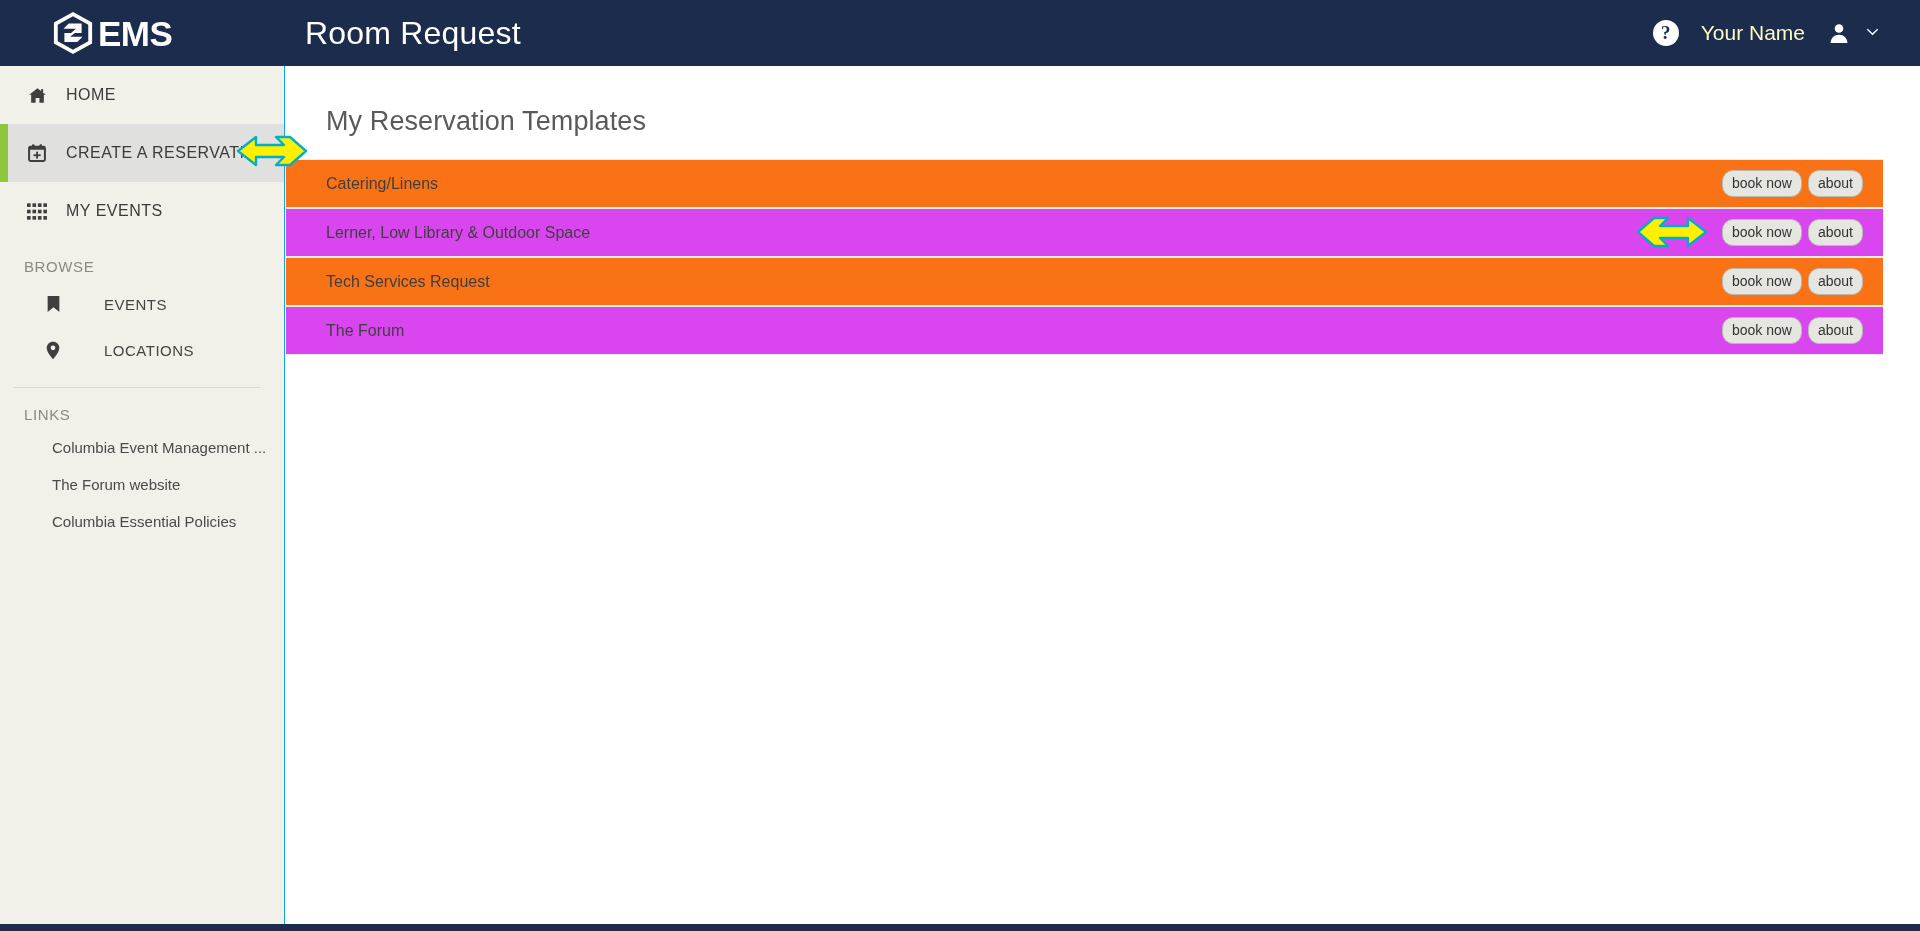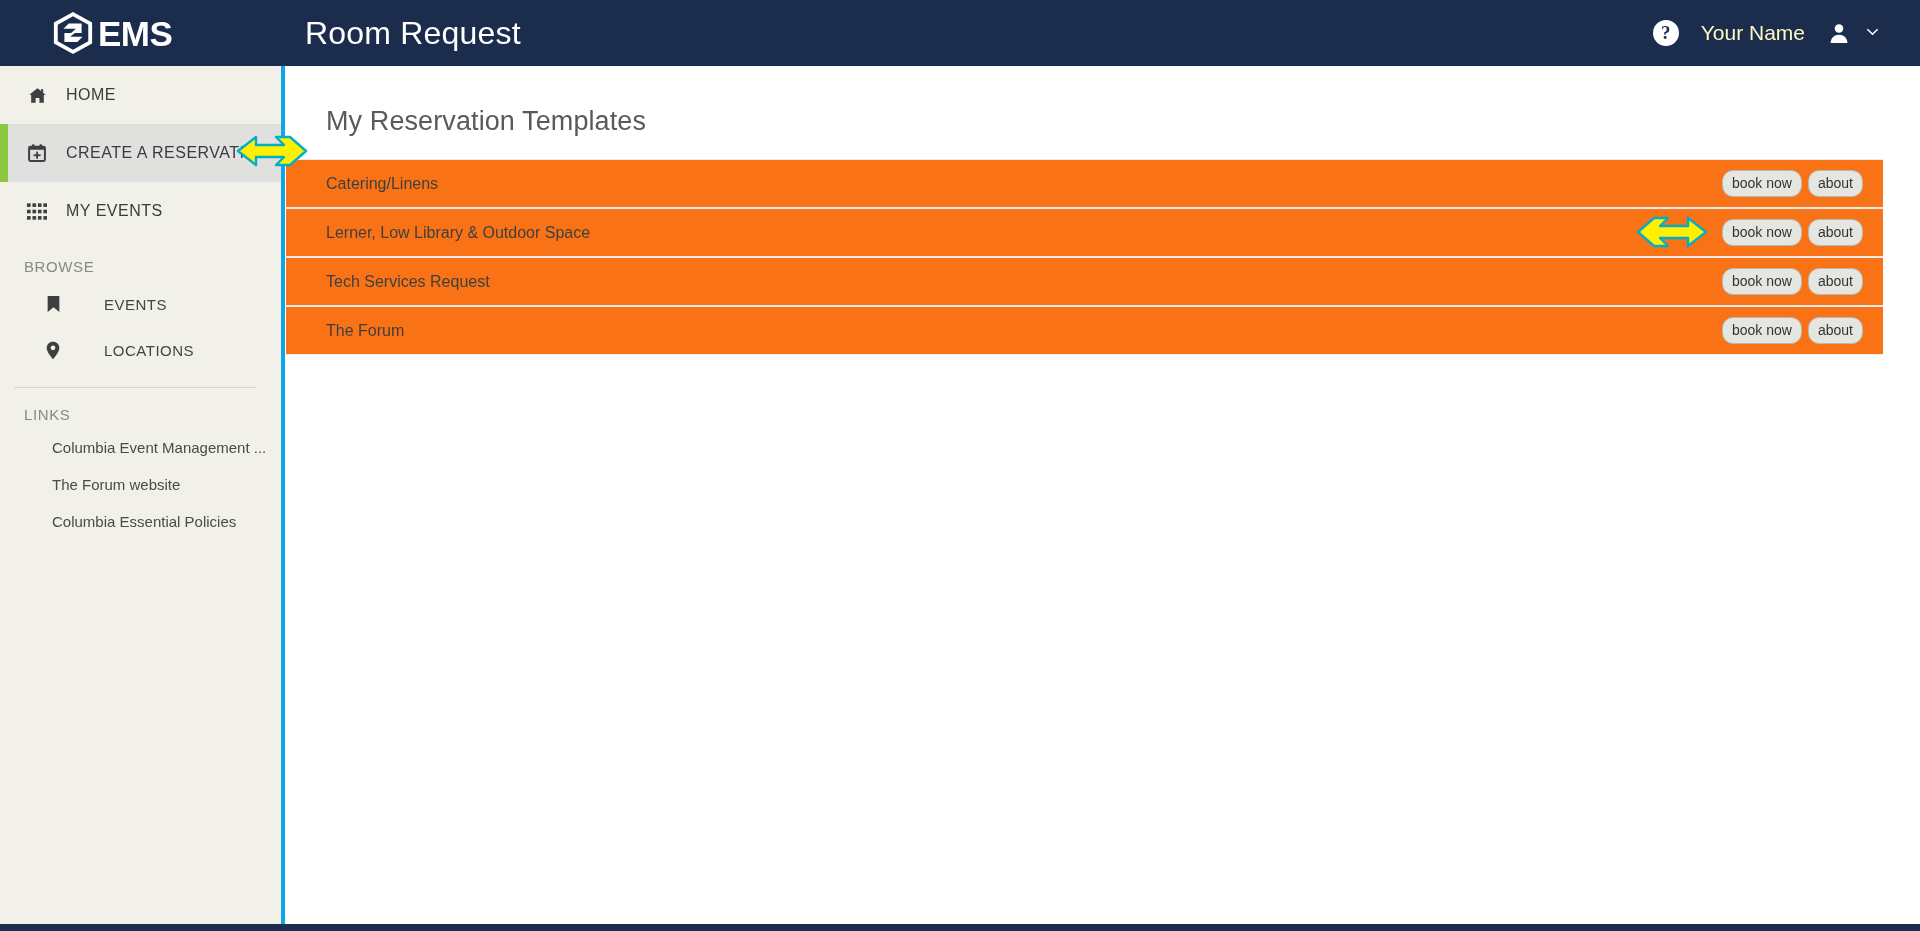--- a/index.html
+++ b/index.html
@@ -42,21 +42,21 @@
   }
   #user-name { color:#fef9c3; font-size:21px; font-weight:300; white-space:nowrap; }
   #avatar-icon { width:24px; height:24px; }
   #user-caret { color:#ffffff; font-size:14px; margin-left:-8px; }
 
   
   #sidebar {
     position:absolute; top:66px; left:0;
     width:285px; height:858px;
     background:#f1f1ea;
-    border-right:4px solid #0ea5e9;
+    border-right:1px solid #0ea5e9;
   }
   .nav-item {
     position:relative; display:flex; align-items:center;
     height:58px; padding-left:24px; cursor:pointer;
   }
   .nav-item.active { background:#e0e0de; }
   .nav-item.active::before {
     content:""; position:absolute; left:0; top:0;
     width:8px; height:100%; background:#8dc63f;
   }
@@ -88,21 +88,21 @@
   }
   #content-heading {
     font-size:27px; font-weight:300; color:#5a5a5a;
     padding:40px 0 0 40px; letter-spacing:0.1px;
   }
   #templates-list { margin-top:22px; width:1597px; }
   .template-row {
     display:flex; align-items:center; justify-content:space-between;
     height:49px; padding:0 20px 0 40px;
     border-top:1px solid #ececea; border-bottom:1px solid #ececea;
-    background:#f97316;
+    background:#d946ef;
   }
   .template-row.stripe { background:#f97316; }
   .template-name { font-size:16px; color:#3f3f3f; white-space:nowrap; }
   .row-actions { display:flex; align-items:center; gap:6px; }
   .row-btn {
     background:#e6e6e1; border:1px solid #b9b9b2; border-radius:11px;
     font-family:Liberation Sans, sans-serif;
     font-size:14px; color:#333333; padding:4px 9px;
     cursor:pointer; white-space:nowrap; line-height:1.2;
   }

